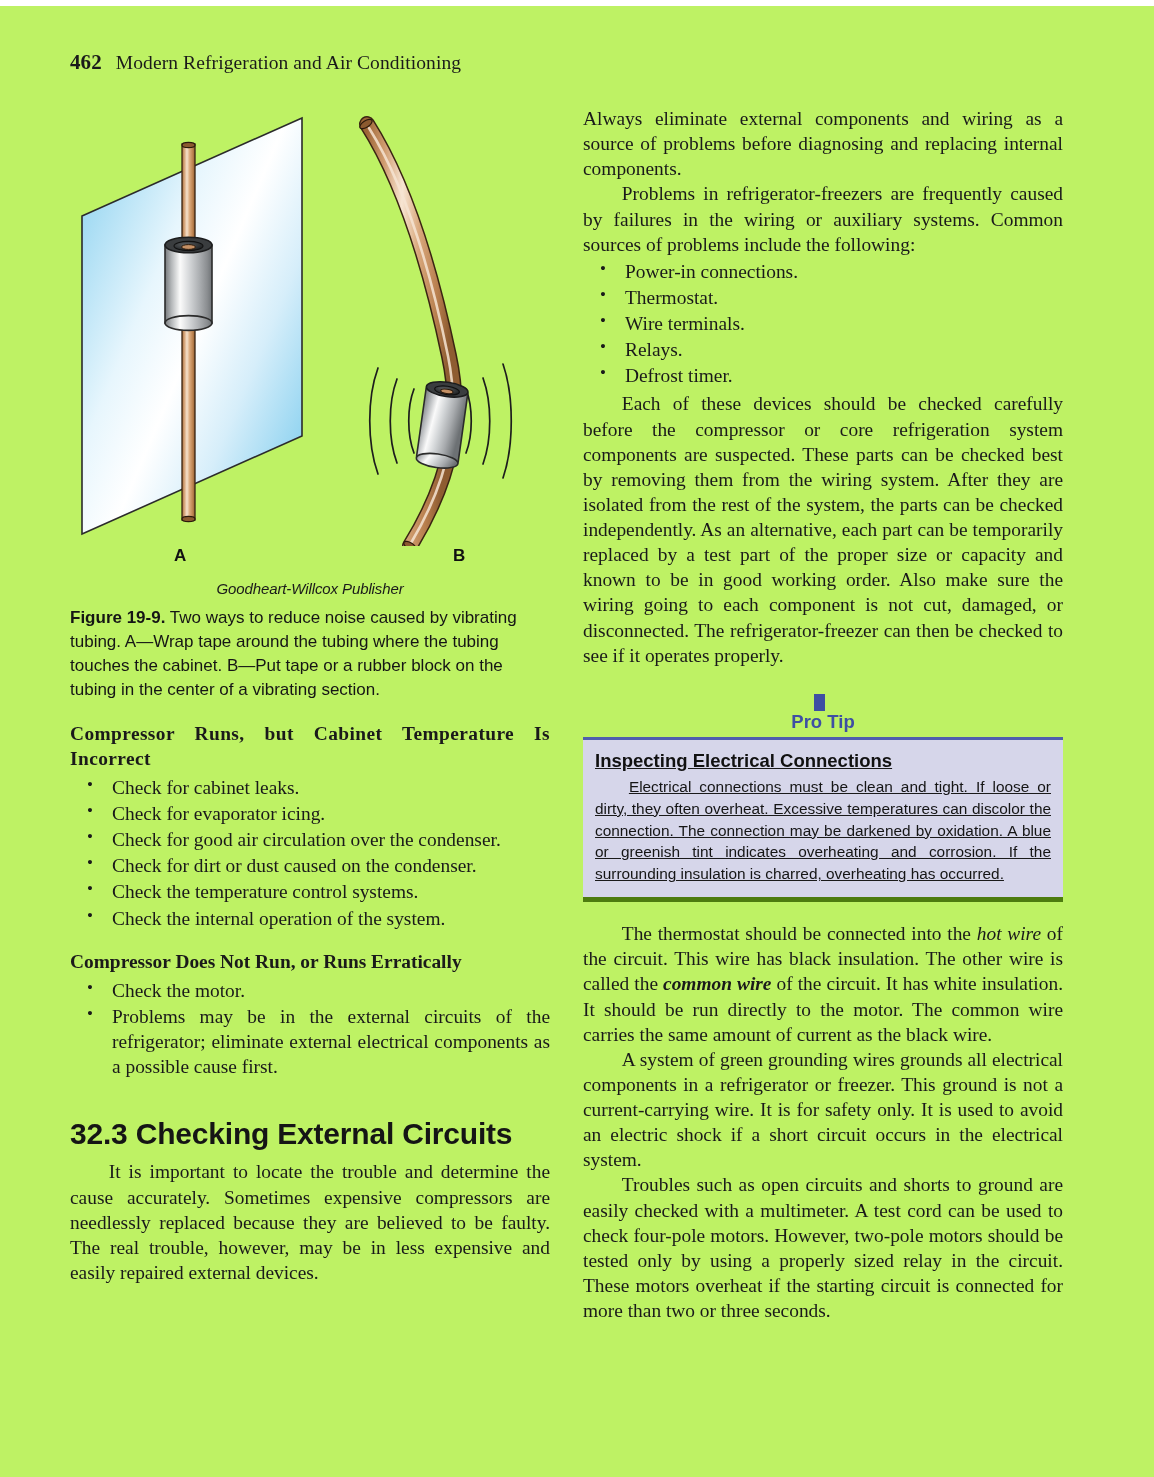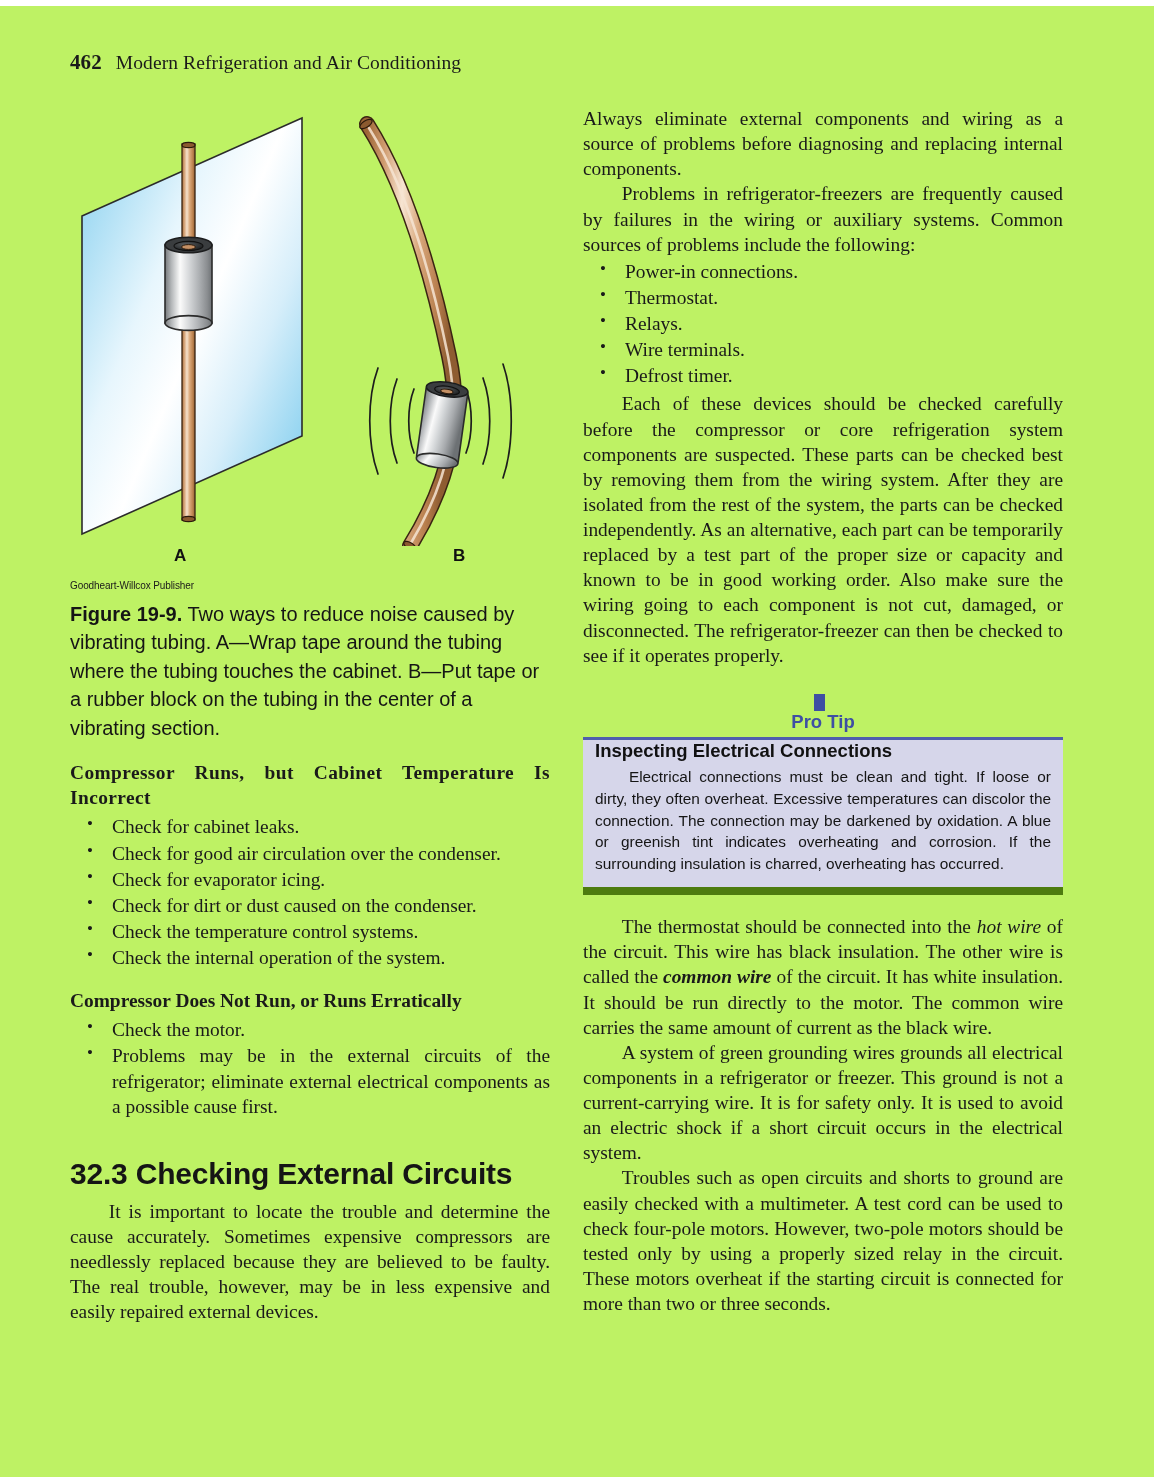--- a/index.html
+++ b/index.html
@@ -73,29 +73,30 @@
     font-family: "Liberation Sans", sans-serif;
     font-weight: bold;
     font-size: 17px;
     color: #111;
   }
   .panel-label.a { left: 104px; top: 0; }
   .panel-label.b { left: 383px; top: 0; }
 
   .credit {
     font-family: "Liberation Sans", sans-serif;
-    font-size: 10px;
-    text-align: left;
+    font-style: italic;
+    font-size: 15px;
+    text-align: center;
     color: #1a1a1a;
     margin-top: 8px;
     letter-spacing: -0.1px;
   }
   .figure-caption {
     font-family: "Liberation Sans", sans-serif;
-    font-size: 20px;
+    font-size: 17px;
     line-height: 1.42;
     color: #151515;
     margin-top: 9px;
     text-align: left;
   }
   .figure-caption .fig-num { font-weight: bold; }
 
   
   .body-text {
     font-size: 19.4px;
@@ -165,22 +166,23 @@
   .pro-tip-swatch {
     display: inline-block;
     width: 11px;
     height: 17px;
     background: #3e4fa3;
     margin-right: 8px;
   }
   .pro-tip-box {
     background: #d6d6ea;
     border-top: 3px solid #4f5fae;
-    border-bottom: 8px solid #4d7c0f;
-    padding: 0 12px 12px 12px;
+    border-bottom: 5px solid #4d7c0f;
+    padding: 10px 12px 12px 12px;
+    text-decoration: underline;
   }
   .pro-tip-title {
     font-family: "Liberation Sans", sans-serif;
     font-weight: bold;
     font-size: 18.5px;
     color: #111;
     margin: 0 0 4px 0;
   }
   .pro-tip-body {
     font-family: "Liberation Sans", sans-serif;
@@ -323,22 +325,22 @@
       <div class="credit">Goodheart-Willcox Publisher</div>
 
       <div class="figure-caption"><span class="fig-num">Figure 19-9.</span> <span>Two ways to reduce noise caused by vibrating tubing. A—Wrap tape around the tubing where the tubing touches the cabinet. B—Put tape or a rubber block on the tubing in the center of a vibrating section.</span></div>
     </div>
 
 
     <h3 class="subhead tight-spaced">Compressor Runs, but Cabinet Temperature Is Incorrect</h3>
 
     <ul class="bullets">
       <li>Check for cabinet leaks.</li>
+      <li>Check for evaporator icing.</li>
       <li>Check for good air circulation over the condenser.</li>
-      <li>Check for evaporator icing.</li>
       <li>Check for dirt or dust caused on the condenser.</li>
       <li>Check the temperature control systems.</li>
       <li>Check the internal operation of the system.</li>
     </ul>
 
     <h3 class="subhead">Compressor Does Not Run, or Runs Erratically</h3>
 
     <ul class="bullets justified">
       <li>Check the motor.</li>
       <li>Problems may be in the external circuits of the refrigerator; eliminate external electrical components as a possible cause first.</li>
@@ -351,22 +353,22 @@
 
   <div class="col-right">
 
     <p class="body-text">Always eliminate external components and wiring as a source of problems before diagnosing and replacing internal components.</p>
 
     <p class="body-text indent">Problems in refrigerator-freezers are frequently caused by failures in the wiring or auxiliary systems. Common sources of problems include the following:</p>
 
     <ul class="bullets">
       <li>Power-in connections.</li>
       <li>Thermostat.</li>
+      <li>Wire terminals.</li>
       <li>Relays.</li>
-      <li>Wire terminals.</li>
       <li>Defrost timer.</li>
     </ul>
 
     <p class="body-text indent" style="margin-top:3px">Each of these devices should be checked carefully before the compressor or core refrigeration system components are suspected. These parts can be checked best by removing them from the wiring system. After they are isolated from the rest of the system, the parts can be checked independently. As an alternative, each part can be temporarily replaced by a test part of the proper size or capacity and known to be in good working order. Also make sure the wiring going to each component is not cut, damaged, or disconnected. The refrigerator-freezer can then be checked to see if it operates properly.</p>
 
     <div class="pro-tip-wrap">
       <div class="pro-tip-label">
         <span class="pro-tip-swatch"></span>
         <span>Pro Tip</span>
       </div>

